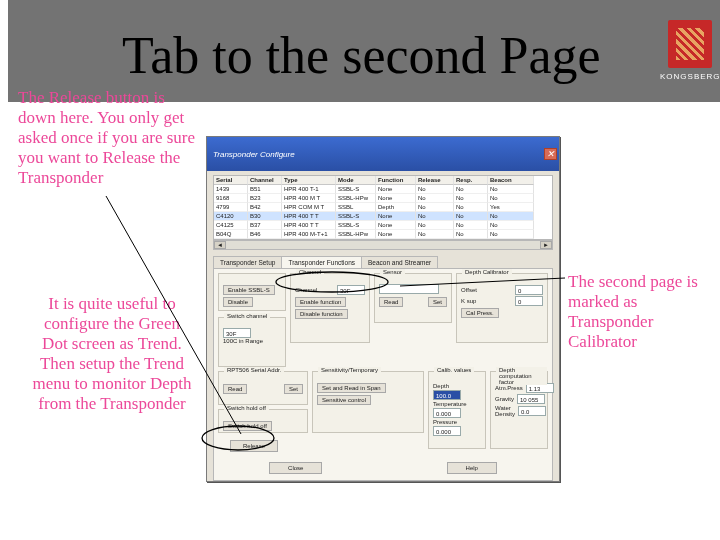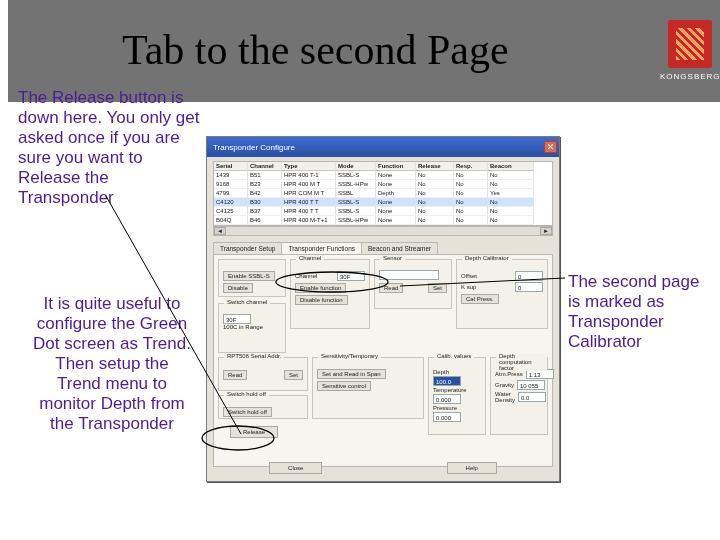--- a/index.html
+++ b/index.html
@@ -45,32 +45,32 @@
     font-size: 8px;
     letter-spacing: 1px;
     margin-top: 4px;
   }
 
   
   .slide-title {
     position: absolute;
     top: 26px; left: 122px;
     font-family: "Times New Roman", serif;
-    font-size: 42px;
+    font-size: 52px;
     color: #000;
     z-index: 10;
   }
 
   
   .note {
     position: absolute;
-    font-family: Liberation Sans, sans-serif;
+    font-family: Liberation Serif, serif;
     font-size: 17px;
     line-height: 1.18;
-    color: #4c1d95;
+    color: #ec4899;
   }
   .note-release { top: 88px;  left: 18px; width: 186px; }
   .note-green   { top: 294px; left: 32px; width: 160px; text-align: center; }
   .note-second  { top: 272px; left: 568px; width: 144px; }
 
   
   svg.pointer {
     position: absolute;
     z-index: 50;
     pointer-events: none;
@@ -89,27 +89,28 @@
     top: 136px; left: 206px;
     width: 354px; height: 346px;
     background: #e6e2d8;
     border: 1px solid #7a7a7a;
     font-family: Tahoma, Arial, sans-serif;
     font-size: 7px;
     color: #222;
     box-shadow: 1px 1px 0 #555;
   }
   .titlebar {
-    height: 20px;
+    height: 34px;
     background: linear-gradient(#3c6bd0,#2a4fa5);
     color: #fff;
     display: flex;
     align-items: center;
     justify-content: space-between;
     padding: 0 2px 0 6px;
+    font-style: italic;
   }
   .titlebar span { font-size: 8px; }
   .close-x {
     width: 13px; height: 12px;
     background: #d86b57;
     border: 1px solid #b04028;
     color: #fff;
     font-size: 9px;
     display: flex; align-items: center; justify-content: center;
     line-height: 1;

